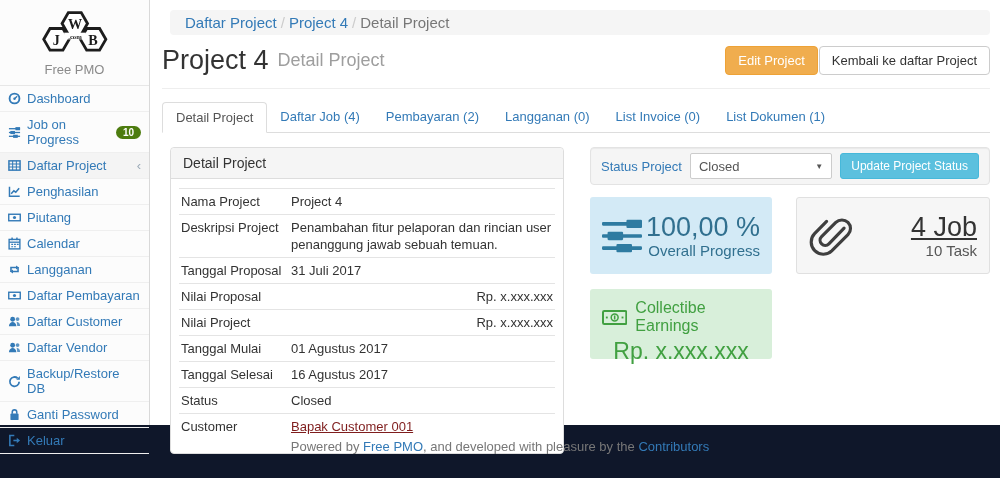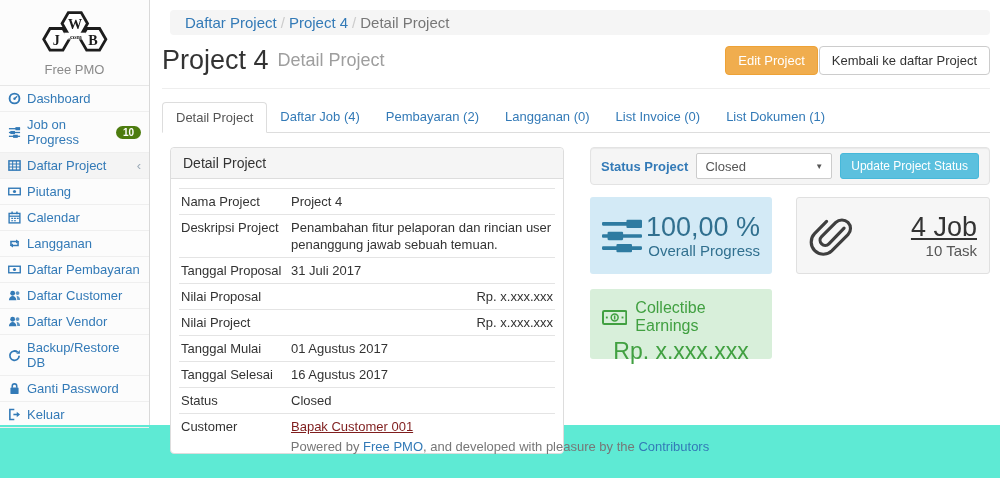--- a/index.html
+++ b/index.html
@@ -53,21 +53,21 @@
   .drow .dlabel { width:102px; flex:0 0 102px; margin-right:8px; }
   .drow .dvalue { flex:1; }
   .drow.right .dvalue { text-align:right; }
   .drow a { color:#7f1d1d; text-decoration:underline; }
 
   
   .right-col { margin-left:26px; width:400px; flex:0 0 400px; }
   .status-well { display:flex; align-items:center; gap:8px; background:#f5f5f5;
     border:1px solid #e3e3e3; border-radius:4px; padding:5px 10px;
     box-shadow:inset 0 1px 1px rgba(0,0,0,.05); }
-  .status-label { font-size:13px; font-weight:bold; color:#337ab7; white-space:nowrap;text-align:right; }
+  .status-label { font-size:13px; font-weight:normal; color:#337ab7; white-space:nowrap;text-align:right; }
   .status-select { flex:1; max-width:178px; height:26px; background:#fff; border:1px solid #ccc;
     border-radius:2px; font-size:13px; color:#555; display:flex; align-items:center;
     padding:0 8px; cursor:pointer; }
   .status-select .caret { margin-left:auto; font-size:8px; color:#555; }
   .btn-info { background:#5bc0de; border-color:#46b8da; color:#fff; font-size:12px; padding:5px 10px; border-radius:3px; }
 
   .cards-grid { display:grid; grid-template-columns:182px 194px; column-gap:24px; row-gap:15px; margin-top:12px; }
   .card { border-radius:3px; padding:10px 12px; display:flex; align-items:center; }
   .card-progress { background:#d3eaf6; color:#31708f; height:77px; }
   .card-progress .cicon { color:#2e7ba1; }
@@ -76,21 +76,21 @@
   .card-text { margin-left:auto; text-align:right; }
   .card-big { font-size:27px; line-height:30px; }
   .card-sub { font-size:15px; }
   .card-jobs .card-big { color:#333;text-decoration:underline; }
   .card-jobs .card-sub { color:#555; }
   .card-earnings { background:#d8efda; color:#41a041; height:70px; display:block; grid-column:1; }
   .earn-top { display:flex; align-items:center; gap:8px; font-size:16px; }
   .earn-value { font-size:23px; text-align:center; margin-top:3px; }
 
   
-  .footer { height:53px; background:#5eead4; text-align:center; padding-top:14px;
+  .footer { height:53px; background:#0f172a; text-align:center; padding-top:14px;
     font-size:13px; color:#777; }
   .footer a { color:#337ab7; }
 </style>
 </head>
 <body>
 
 <svg width="0" height="0" style="position:absolute">
   <defs>
     <symbol id="i-dashboard" viewBox="0 0 14 14">
       <circle cx="7" cy="7" r="5.3" fill="none" stroke="currentColor" stroke-width="2"></circle>
@@ -204,20 +204,26 @@
       </li>
       <li class="menu-item active">
         <svg class="micon">
             <use href="#i-table"></use>
           </svg>
         <span>Daftar Project</span>
         <span class="menu-chevron">‹</span>
       </li>
       <li class="menu-item">
         <svg class="micon">
+            <use href="#i-linechart"></use>
+          </svg>
+        <span>Penghasilan</span>
+      </li>
+      <li class="menu-item">
+        <svg class="micon">
             <use href="#i-money"></use>
           </svg>
         <span>Piutang</span>
       </li>
       <li class="menu-item">
         <svg class="micon">
             <use href="#i-calendar"></use>
           </svg>
         <span>Calendar</span>
       </li>

